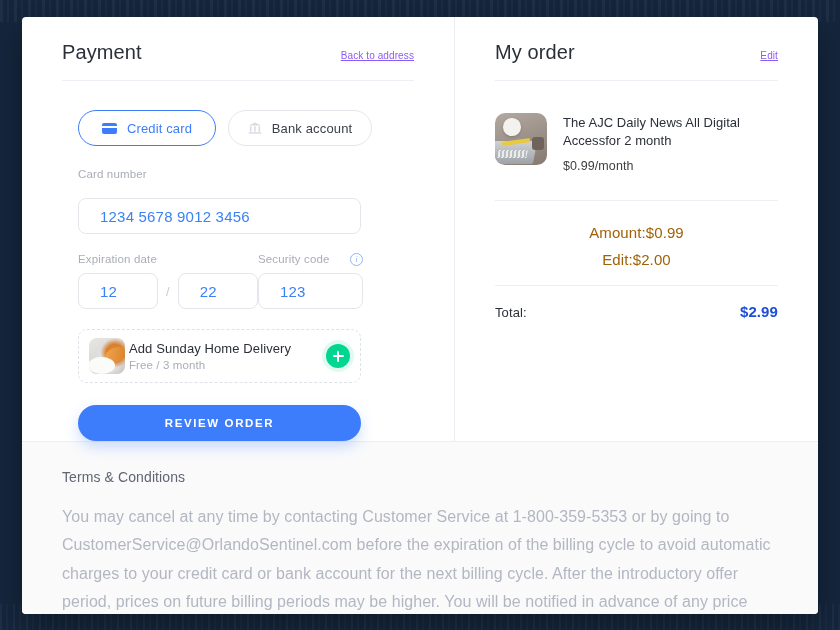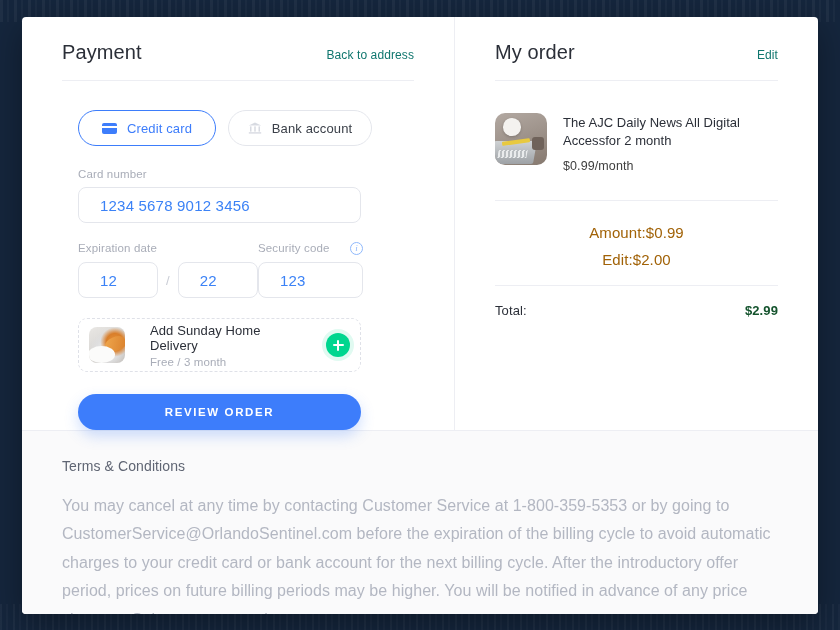--- a/index.html
+++ b/index.html
@@ -87,24 +87,25 @@
   }
 
   .pane-title {
     font-size: 20px;
     font-weight: 400;
     color: #2b2f38;
     letter-spacing: .1px;
   }
 
   .pane-link {
-    font-size: 12px;
-    color: #0f766e;
+    font-size: 10px;
+    color: #8b5cf6;
     cursor: pointer;
     letter-spacing: .1px;
+    text-decoration: underline;
   }
 
   
   .methods {
     display: flex;
     gap: 12px;
     margin-top: 29px;
     padding-left: 16px;
   }
 
@@ -151,21 +152,21 @@
     flex: none;
   }
   .icon-bank svg { display: block; }
 
   
   .fields { padding-left: 16px; margin-top: 22px; }
 
   .field-label {
     font-size: 11.5px;
     color: #a9adb8;
-    margin-bottom: 7px;
+    margin-bottom: 18px;
     letter-spacing: .15px;
   }
 
   .input {
     height: 36px;
     border: 1px solid #e4e6ec;
     border-radius: 8px;
     background: #fff;
     display: flex;
     align-items: center;
@@ -219,21 +220,21 @@
   .addon {
     margin-top: 20px;
     margin-left: 16px;
     width: 283px;
     height: 54px;
     border: 1px dashed #dfe1e8;
     border-radius: 9px;
     display: flex;
     align-items: center;
     padding: 0 10px;
-    gap: 25px;
+    gap: 4px;
     justify-content: flex-end;
   }
 
   .thumb-croissant {
     width: 36px; height: 36px;
     border-radius: 8px;
     flex: none;
     background:
       radial-gradient(circle at 72% 42%, #e8943c 0%, #d97e2a 26%, rgba(217,126,42,0) 44%),
       radial-gradient(circle at 52% 62%, #f2f2f0 0%, #dfdfe0 38%, rgba(223,223,224,0) 62%),
@@ -394,21 +395,21 @@
     border-top: 1px solid #edeef3;
     margin: 12px 0 0 0;
   }
   .total-row {
     display: flex;
     justify-content: space-between;
     align-items: baseline;
     padding-top: 17px;
   }
   .total-label { font-size: 13px; color: #2b2f38; letter-spacing: .1px; }
-  .total-value { font-size: 13px; color: #14532d; font-weight: bold; letter-spacing: .1px; }
+  .total-value { font-size: 15px; color: #1d4ed8; font-weight: bold; letter-spacing: .1px; }
 
   
   .footer {
     flex: 1;
     background: #fafafb;
     border-top: 1px solid #edeef3;
     padding: 27px 40px 0 40px;
   }
   .footer-title {
     font-size: 14px;

